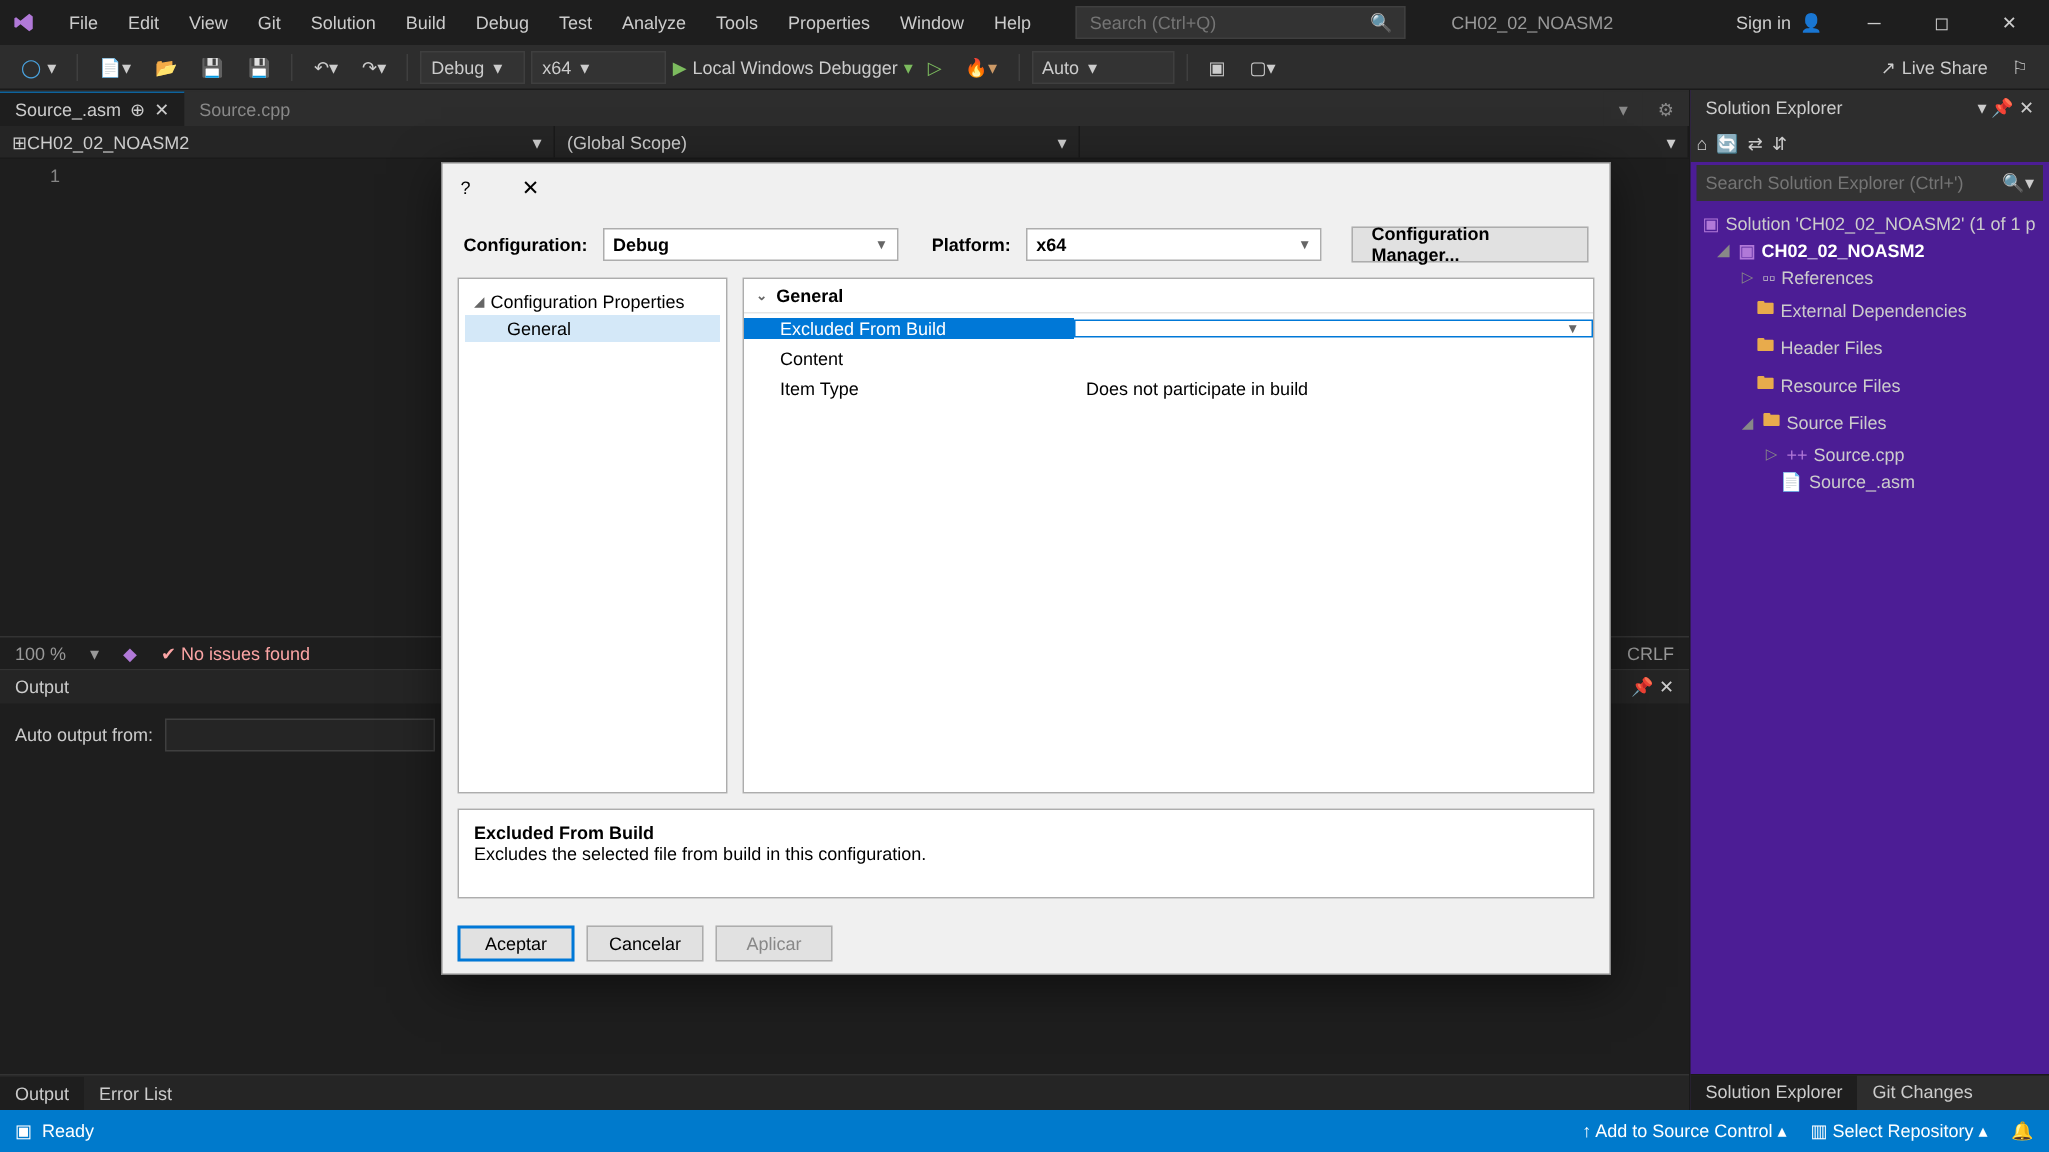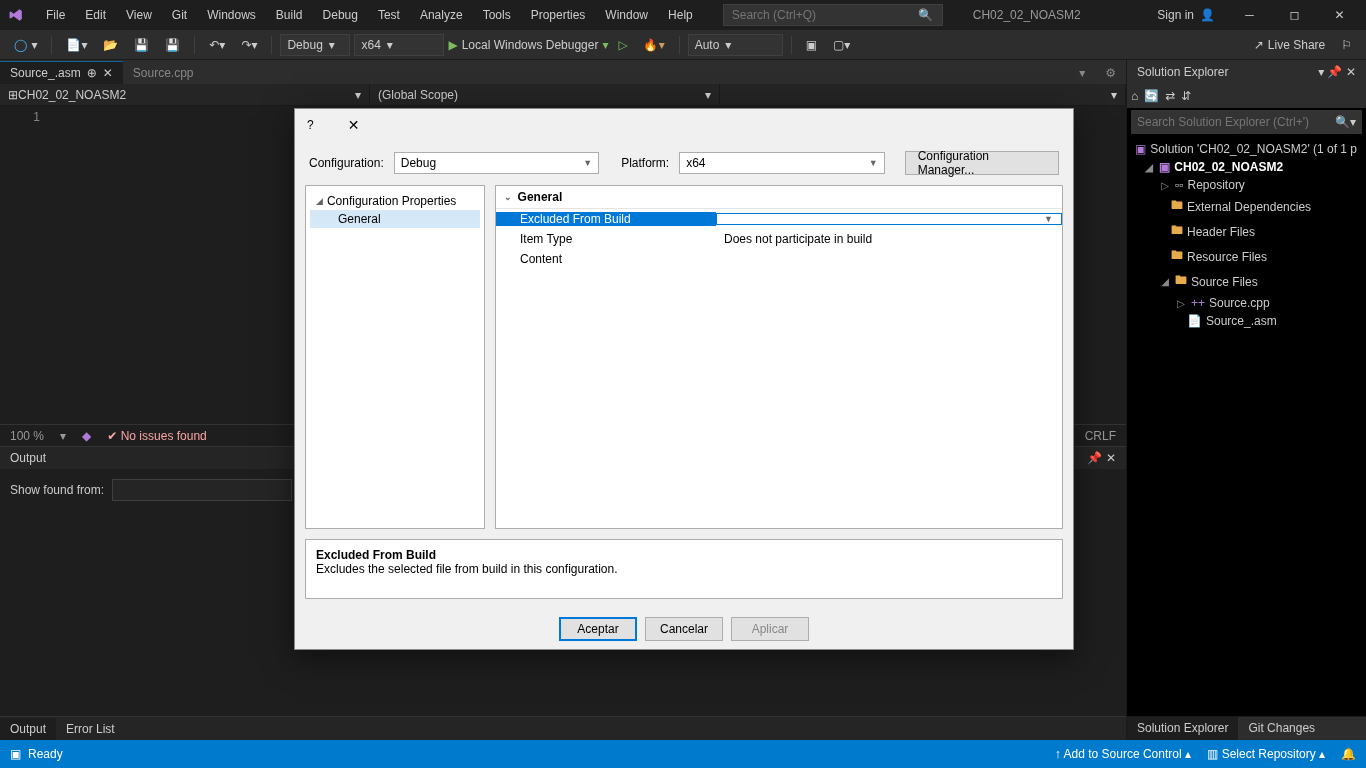--- a/index.html
+++ b/index.html
@@ -29,74 +29,74 @@
 .editor-body { flex: 1; background: #1e1e1e; display: flex; }
 .gutter { width: 50px; text-align: right; padding: 4px 10px 0 0; color: #858585; }
 .editor-content { flex: 1; }
 .editor-status { height: 22px; background: #1e1e1e; border-top: 1px solid #333; display: flex; align-items: center; padding: 0 10px; gap: 16px; color: #999; }
 .output-panel { height: 270px; background: #1e1e1e; border-top: 1px solid #333; }
 .out-title { padding: 4px 10px; background: #252525; color: #ccc; }
 .out-body { padding: 10px; display: flex; gap: 8px; align-items: center; }
 .panel-tabs { height: 24px; background: #252525; display: flex; align-items: center; border-top: 1px solid #333; }
 .ptab { padding: 4px 10px; color: #ccc; }
 
-.sol-explorer { position: absolute; top: 60px; right: 0; width: 240px; bottom: 28px; background: #000000; border-left: 1px solid #1a1a1a; display: flex; flex-direction: column; }
+.sol-explorer { position: absolute; top: 60px; right: 0; width: 240px; bottom: 28px; background: #4c1d95; border-left: 1px solid #1a1a1a; display: flex; flex-direction: column; }
 .se-title { height: 24px; background: #2d2d2d; padding: 4px 10px; color: #ccc; display: flex; align-items: center; justify-content: space-between; }
 .se-toolbar { height: 24px; background: #2d2d2d; display: flex; align-items: center; padding: 0 4px; gap: 6px; }
 .se-search { height: 24px; background: #333; margin: 2px 4px; padding: 0 6px; display: flex; align-items: center; }
 .se-search input { background: transparent; border: none; color: #999; outline: none; flex: 1; }
 .se-tree { flex: 1; padding: 4px 0; overflow: hidden; }
 .tree-item { padding: 2px 8px; display: flex; align-items: center; gap: 4px; color: #ccc; white-space: nowrap; }
 .tree-item.bold { font-weight: bold; color: #fff; }
 .exp { width: 12px; text-align: center; color: #888; font-size: 10px; }
 .se-tabs-bottom { height: 24px; background: #2d2d2d; display: flex; border-top: 1px solid #1a1a1a; }
 
 .statusbar { position: absolute; bottom: 0; left: 0; right: 0; height: 28px; background: #007acc; color: #fff; display: flex; align-items: center; padding: 0 10px; }
 .sb-right { margin-left: auto; display: flex; gap: 16px; align-items: center; }
 
 .dialog { position: absolute; top: 108px; left: 294px; width: 780px; height: 542px; background: #f0f0f0; border: 1px solid #888; box-shadow: 0 8px 30px rgba(0,0,0,0.5); color: #000; display: flex; flex-direction: column; }
 .dlg-title { height: 32px; display: flex; align-items: center; padding: 0 12px; }
 .dlg-title-text { flex: 1; font-size: 12px; }
 .dlg-close { width: 40px; text-align: center; font-size: 14px; }
-.dlg-config-row { display: flex; align-items: center; gap: 10px; padding: 10px 14px; }
+.dlg-config-row { display: flex; align-items: center; gap: 10px; padding: 10px 14px; font-weight: bold; }
 .dlg-combo { border: 1px solid #adadad; background: #fff; padding: 2px 6px; height: 22px; display: flex; align-items: center; justify-content: space-between; }
 .dlg-btn { border: 1px solid #adadad; background: #e1e1e1; padding: 3px 12px; height: 24px; display: flex; align-items: center; }
 .dlg-body { flex: 1; display: flex; gap: 10px; padding: 0 10px 10px; }
 .dlg-tree { width: 180px; border: 1px solid #adadad; background: #fff; padding: 6px 4px; }
 .tree-cat { padding: 2px 6px; display: flex; align-items: center; gap: 4px; }
 .tree-leaf { padding: 2px 6px 2px 28px; background: #d4e8f8; }
 .dlg-props { flex: 1; border: 1px solid #adadad; background: #fff; display: flex; flex-direction: column; }
 .prop-section-hdr { padding: 4px 8px; display: flex; align-items: center; gap: 6px; font-weight: bold; border-bottom: 1px solid #e5e5e5; }
 .prop-row { display: flex; height: 20px; align-items: center; }
 .prop-label { width: 220px; padding: 0 8px 0 24px; }
 .prop-val { flex: 1; padding: 0 8px; }
 .prop-row.sel .prop-label { background: #0078d7; color: #fff; }
 .prop-row.sel .prop-val { border: 1px solid #0078d7; }
 .dlg-help { height: 60px; border: 1px solid #adadad; background: #fff; margin: 0 10px 10px; padding: 8px 10px; }
-.dlg-footer { display: flex; justify-content: center; gap: 8px; padding: 8px 10px; }
+.dlg-footer { display: flex; justify-content: flex-start; gap: 8px; padding: 8px 10px; }
 .dlg-footer .primary { border: 2px solid #0078d7; }
 .dlg-footer .disabled { color: #888; }
 .icon-svg { width: 14px; height: 14px; flex-shrink: 0; }
 .tri { font-size: 9px; color: #666; }
 </style>
 </head>
 <body>
 
 <div class="titlebar">
   <div class="vs-logo">
     <svg class="icon-svg" viewBox="0 0 24 24">
         <path fill="#b179d8" d="M18 2l4 3v14l-4 3-10-8-5 4-2-1V7l2-1 5 4z"></path>
       </svg>
   </div>
   <div class="menu-items">
     <div class="menu-item">File</div>
     <div class="menu-item">Edit</div>
     <div class="menu-item">View</div>
     <div class="menu-item">Git</div>
-    <div class="menu-item">Windows</div>
+    <div class="menu-item">Solution</div>
     <div class="menu-item">Build</div>
     <div class="menu-item">Debug</div>
     <div class="menu-item">Test</div>
     <div class="menu-item">Analyze</div>
     <div class="menu-item">Tools</div>
     <div class="menu-item">Properties</div>
     <div class="menu-item">Window</div>
     <div class="menu-item">Help</div>
   </div>
   <div class="search-box">
@@ -183,21 +183,21 @@
   <div class="editor-status">
     <span>100 %</span>
       <span>▾</span>
     <span style="color:#b179d8">◆</span>
     <span style="color:#fca5a5">✔ <span>No issues found</span></span>
     <span style="margin-left:auto">CRLF</span>
   </div>
   <div class="output-panel">
     <div class="out-title"><span>Output</span><span style="float:right">📌 ✕</span></div>
     <div class="out-body">
-      <span>Show found from:</span>
+      <span>Auto output from:</span>
       <div class="tb-combo" style="width:180px;background:#252525"></div>
     </div>
   </div>
   <div class="panel-tabs">
     <div class="ptab" style="background:#1e1e1e">Output</div>
     <div class="ptab">Error List</div>
   </div>
 </div>
 
 <div class="sol-explorer">
@@ -218,21 +218,21 @@
   <div class="se-tree">
     <div class="tree-item" style="padding-left:8px">
         <span style="color:#b179d8">▣</span> 
         <span>Solution 'CH02_02_NOASM2' (1 of 1 p</span>
       </div>
     <div class="tree-item bold" style="padding-left:16px">
         <span class="exp">◢</span>
         <span style="color:#b179d8">▣</span> 
         <span>CH02_02_NOASM2</span>
       </div>
-    <div class="tree-item" style="padding-left:32px"><span class="exp">▷</span>▫▫ <span>Repository</span></div>
+    <div class="tree-item" style="padding-left:32px"><span class="exp">▷</span>▫▫ <span>References</span></div>
     <div class="tree-item" style="padding-left:44px">
         <span style="color:#e8ab4c">🖿</span> 
         <span>External Dependencies</span>
       </div>
     <div class="tree-item" style="padding-left:44px">
         <span style="color:#e8ab4c">🖿</span> 
         <span>Header Files</span>
       </div>
     <div class="tree-item" style="padding-left:44px">
         <span style="color:#e8ab4c">🖿</span> 
@@ -301,26 +301,26 @@
           <span class="tri">⌄</span>
           <span>General</span>
         </div>
       <div class="prop-row sel">
         <div class="prop-label">Excluded From Build</div>
         <div class="prop-val" style="display:flex;justify-content:flex-end">
             <span class="tri">▼</span>
           </div>
       </div>
       <div class="prop-row">
+        <div class="prop-label">Content</div>
+        <div class="prop-val"></div>
+      </div>
+      <div class="prop-row">
         <div class="prop-label">Item Type</div>
         <div class="prop-val">Does not participate in build</div>
-      </div>
-      <div class="prop-row">
-        <div class="prop-label">Content</div>
-        <div class="prop-val"></div>
       </div>
     </div>
   </div>
   <div class="dlg-help">
     <div style="font-weight:bold">Excluded From Build</div>
     <div>Excludes the selected file from build in this configuration.</div>
   </div>
   <div class="dlg-footer">
     <div class="dlg-btn primary" style="width:78px;justify-content:center">Aceptar</div>
     <div class="dlg-btn" style="width:78px;justify-content:center">Cancelar</div>

